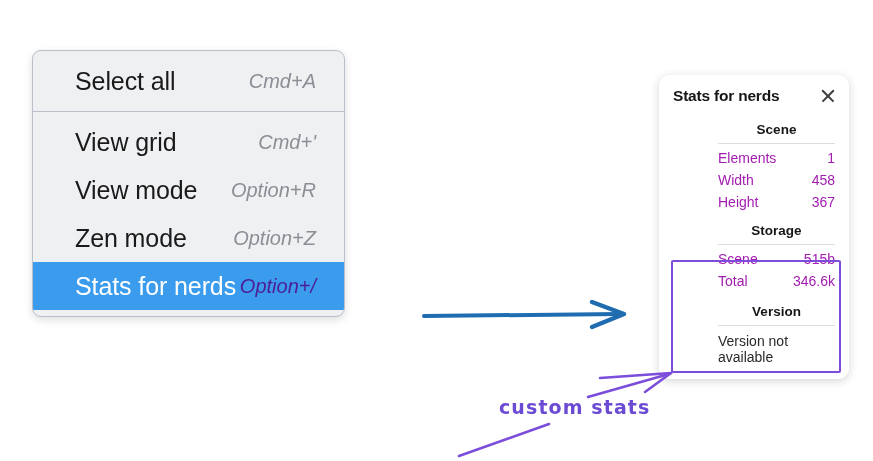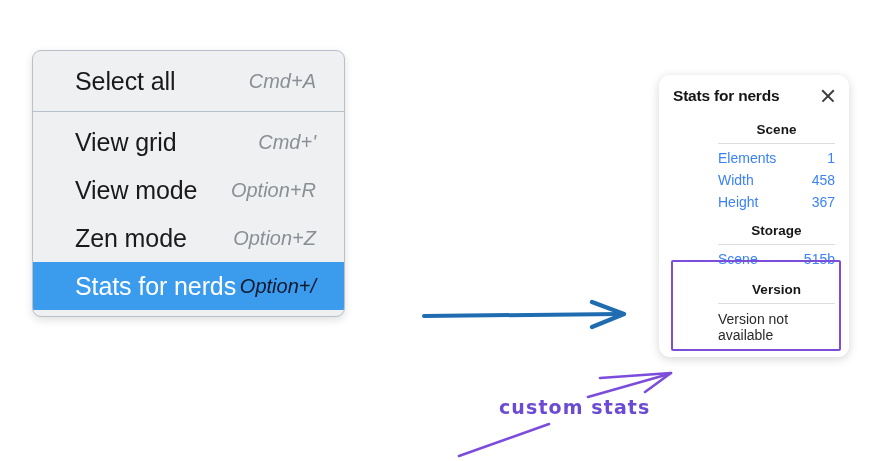--- a/index.html
+++ b/index.html
@@ -45,21 +45,21 @@
     color: #1a1a1a;
     letter-spacing: -0.1px;
   }
   .menu-item .mi-shortcut {
     font-size: 20px;
     color: #8a8f96;
     font-style: italic;
   }
   .menu-item.is-selected { background: #3b9ced; }
   .menu-item.is-selected .mi-label { color: #ffffff; }
-  .menu-item.is-selected .mi-shortcut { color: #0f172a; }
+  .menu-item.is-selected .mi-shortcut { color: #4c1d95; }
 
   
   #stats-panel {
     position: absolute;
     left: 659px;
     top: 75px;
     width: 190px;
     background: #ffffff;
     border-radius: 11px;
     box-shadow: 0 2px 10px rgba(0,0,0,0.17);
@@ -109,21 +109,21 @@
   .sp-rule {
     height: 1px;
     background: #dddddd;
     margin-bottom: 3px;
   }
   .sp-row {
     display: flex;
     justify-content: space-between;
     align-items: baseline;
     font-size: 14px;
-    color: #3b82f6;
+    color: #a21caf;
     padding: 3px 0;
   }
   .sp-row .sp-k { }
   .sp-row .sp-v { }
   .sp-note {
     font-size: 14px;
     color: #2a2a2a;
     padding: 4px 0 0 0;
   }
 
@@ -215,20 +215,24 @@
     </div>
   </div>
 
   <div class="sp-section" style="margin-top:7px;">
     <div class="sp-section-title">Storage</div>
     <div class="sp-rule"></div>
     <div class="sp-row">
       <span class="sp-k">Scene</span>
       <span class="sp-v">515b</span>
     </div>
+    <div class="sp-row">
+      <span class="sp-k">Total</span>
+      <span class="sp-v">346.6k</span>
+    </div>
   </div>
 
   <div class="sp-section" style="margin-top:9px;">
     <div class="sp-section-title">Version</div>
     <div class="sp-rule"></div>
     <div class="sp-note">Version not available</div>
   </div>
 
   <div id="custom-stats-box"></div>
 </div>

